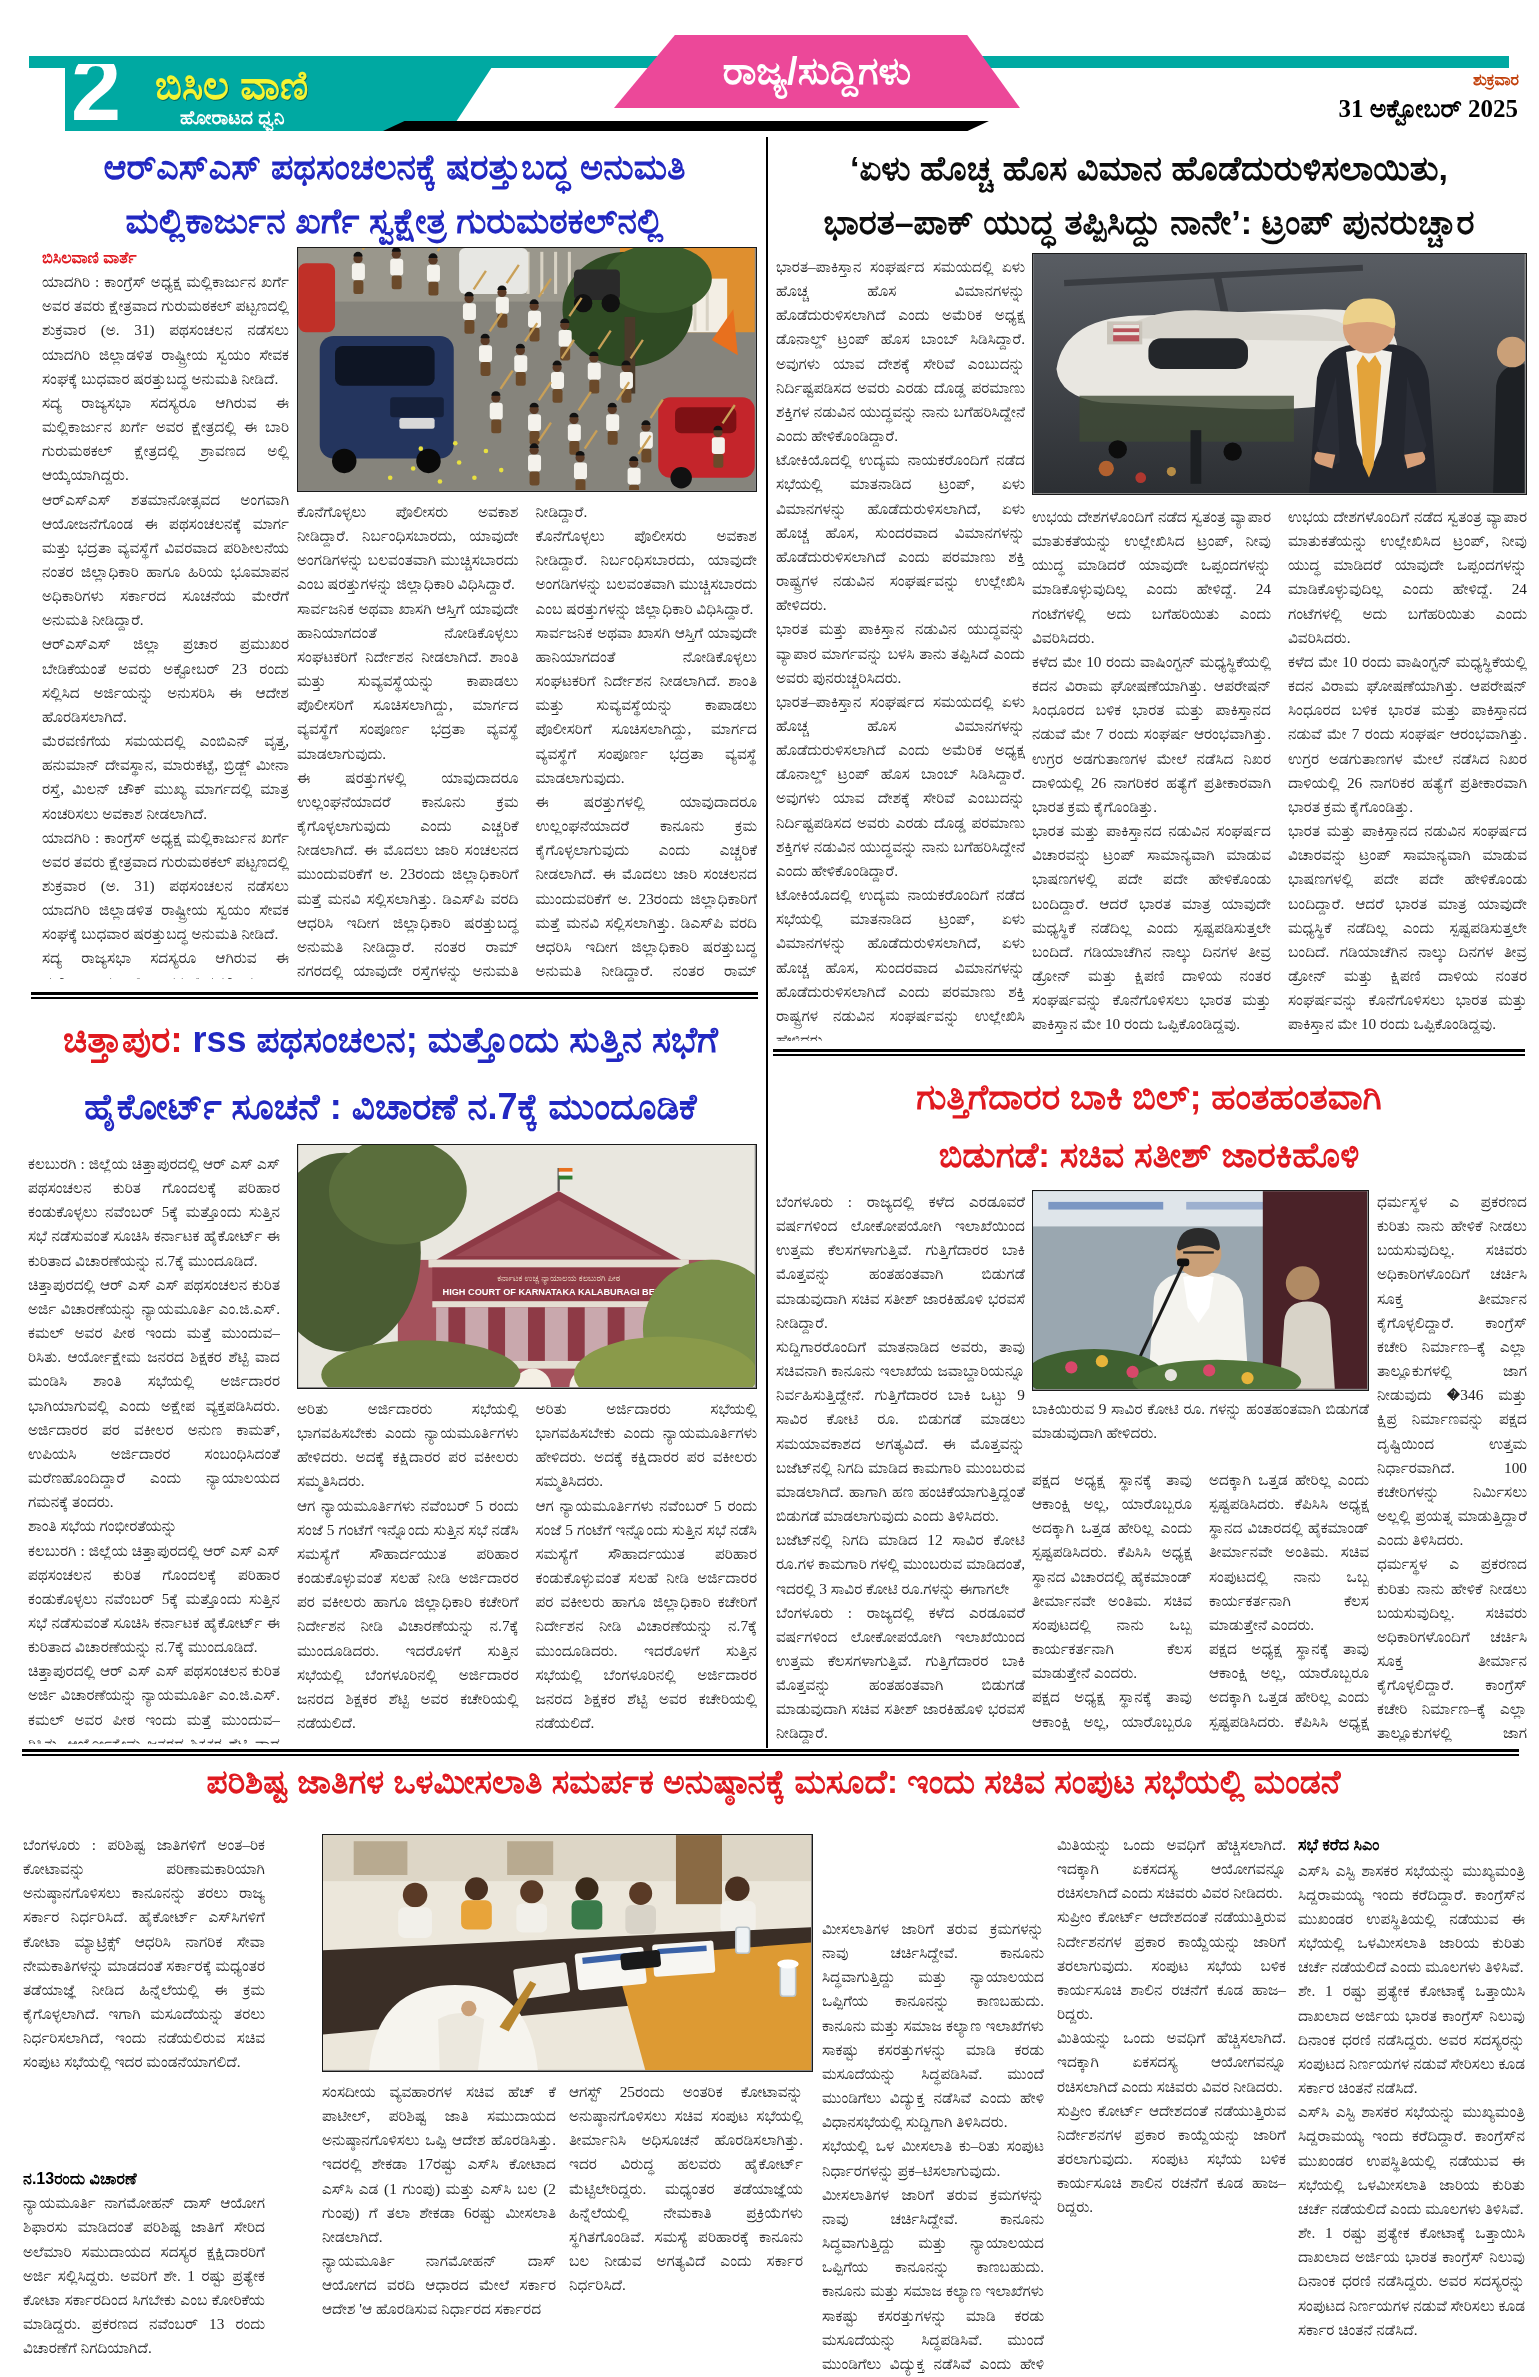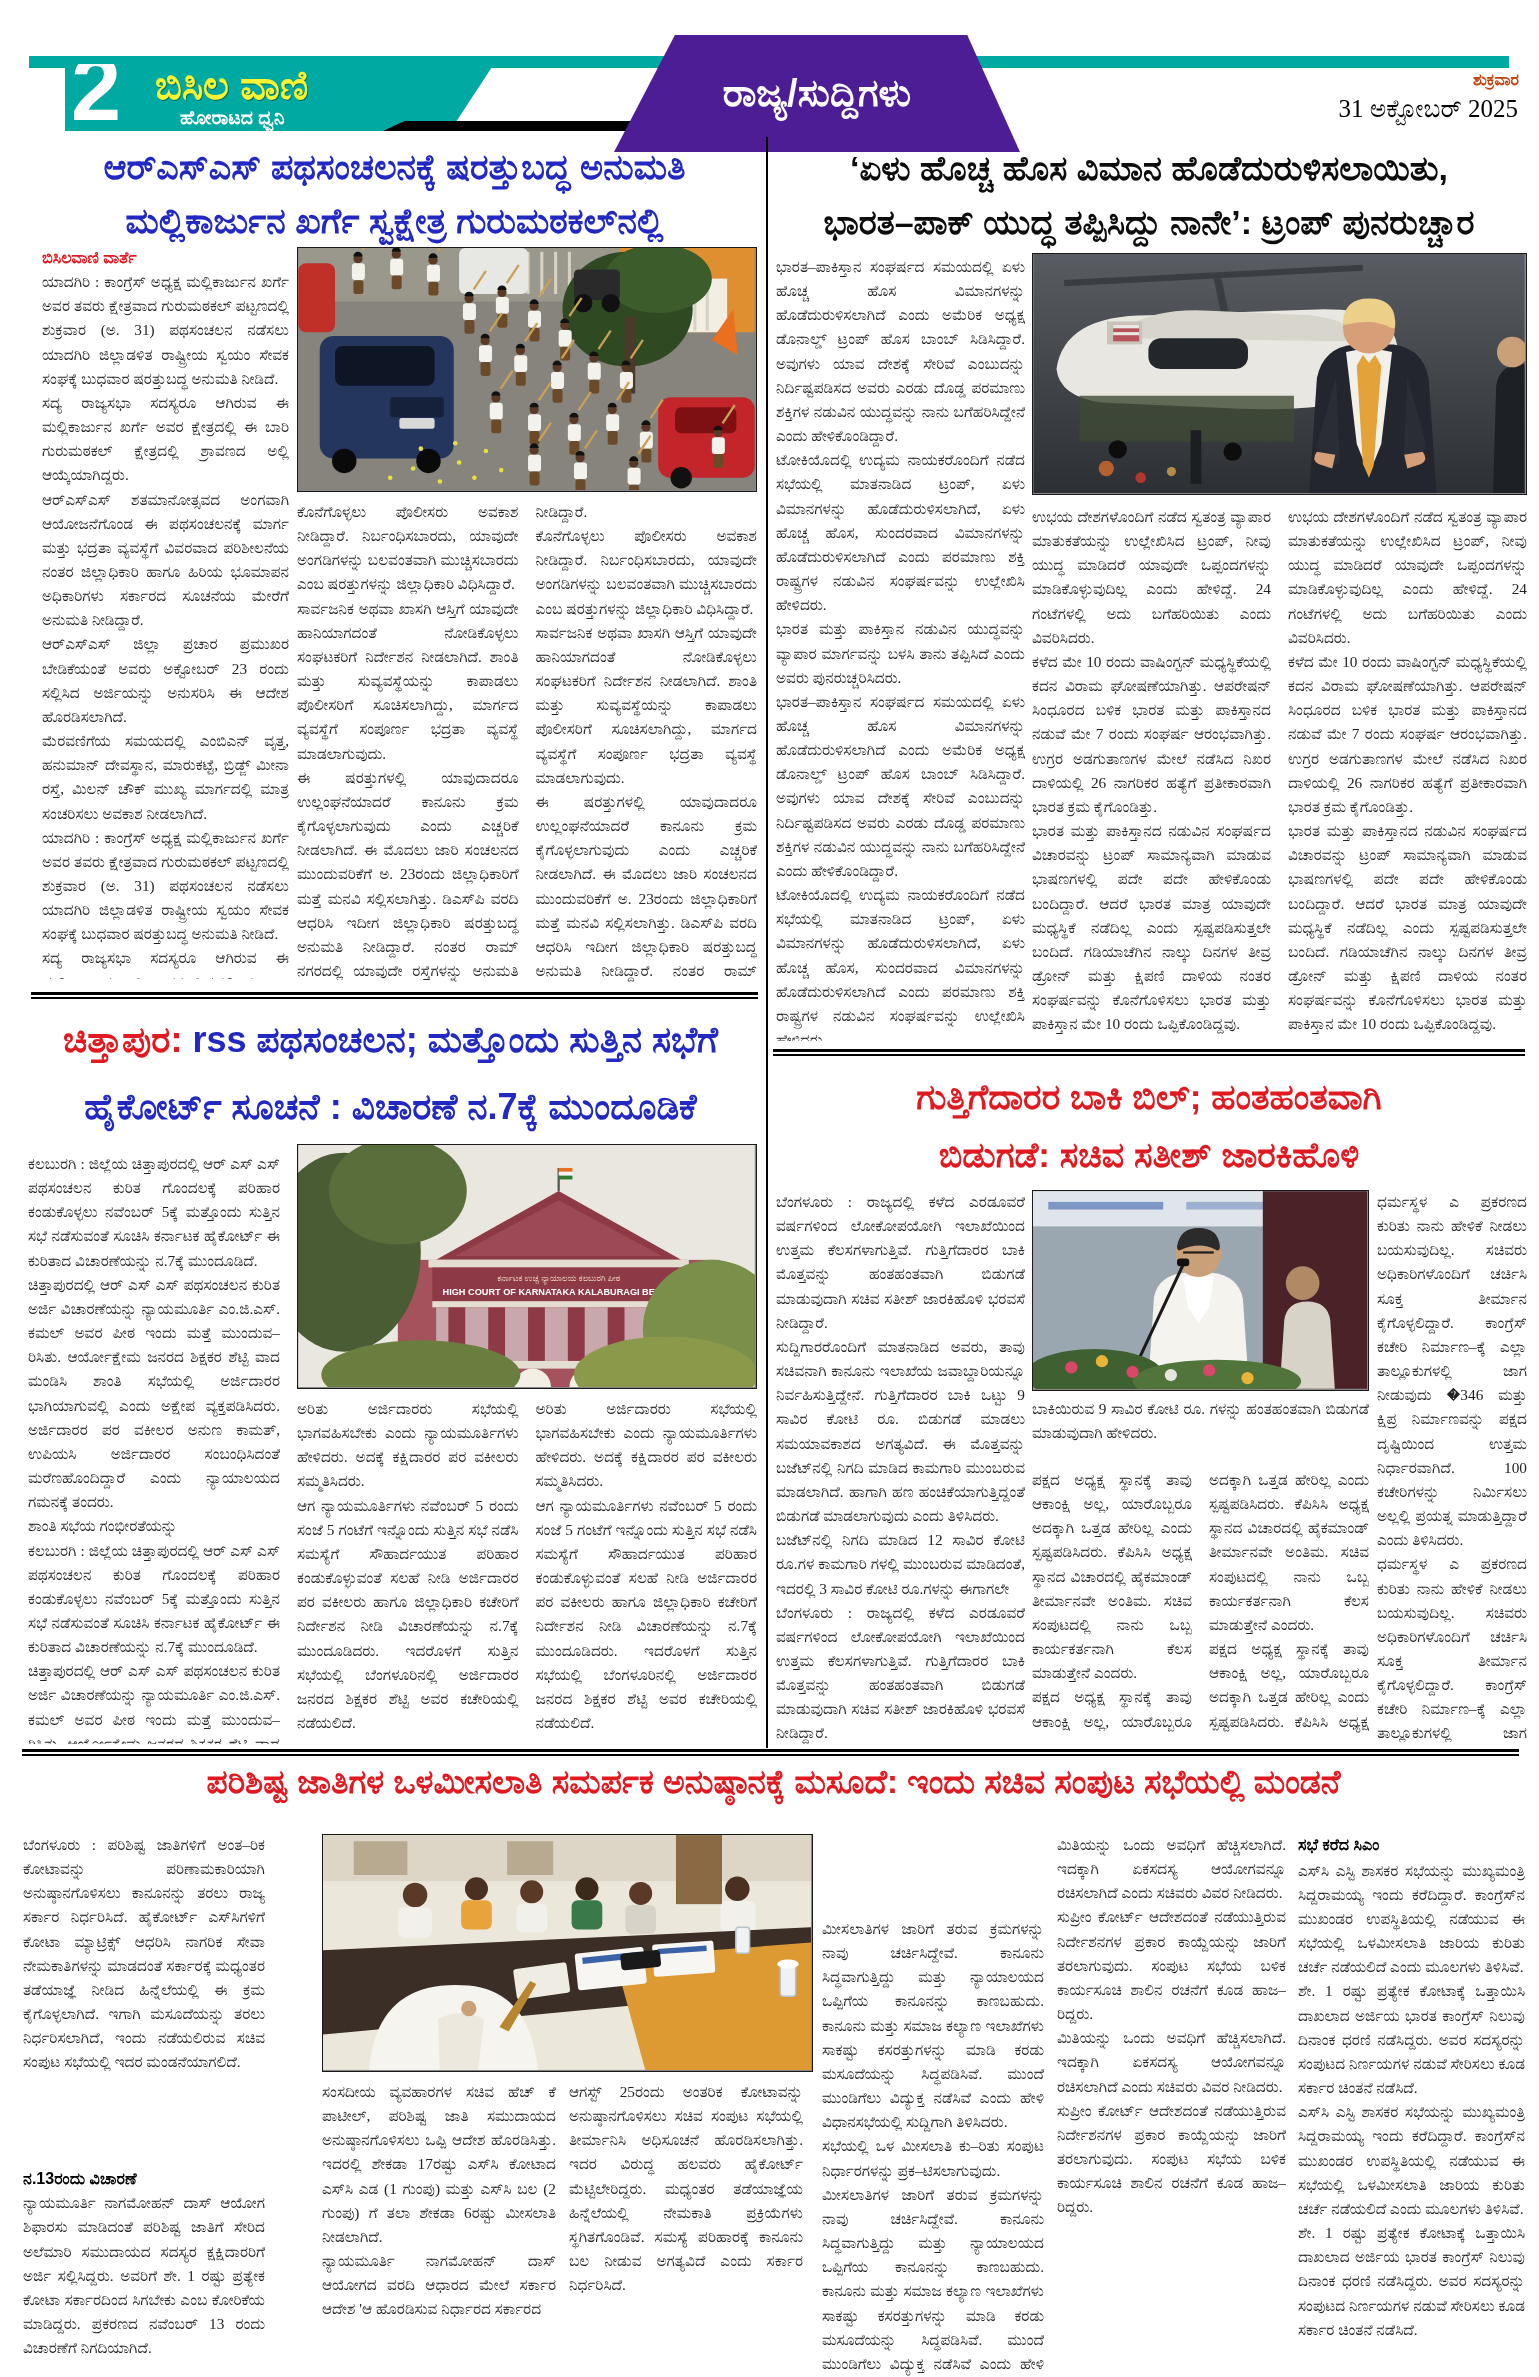--- a/index.html
+++ b/index.html
@@ -11,29 +11,29 @@
   .masthead-banner{left:65px;top:64px;width:429px;height:67px;background:#00a9a2;
       clip-path:polygon(0 0,100% 0,calc(100% - 44px) 100%,0 100%);}
   .pageno{left:6.1px;top:-20px;font-family:"Liberation Sans",sans-serif;
       font-size:90px;font-weight:bold;color:#ffffff;line-height:1;}
   .masthead{left:90px;top:-1.5px;font-family:"Liberation Sans",sans-serif;
       font-size:40px;font-weight:bold;color:#f4f433;text-shadow:0.8px 0.8px 0 #006a66;}
   .tagline{left:115px;top:43px;font-family:"Liberation Sans",sans-serif;
       font-size:19px;font-weight:bold;color:#ffffff;}
   .black-slant{left:383px;top:121px;width:606px;height:10px;background:#000;
       clip-path:polygon(21.5px 0,100% 0,calc(100% - 21.5px) 100%,0 100%);}
-  .section-banner{left:614px;top:35px;width:406px;height:117px;background:#4c1d95;
+  .section-banner{left:614px;top:35px;width:406px;height:73px;background:#ec4899;
       clip-path:polygon(15% 0,87% 0,100% 100%,0 100%);
       display:flex;align-items:center;justify-content:center;}
   .section-banner span{font-family:"Liberation Sans",sans-serif;font-size:38px;
       font-weight:bold;color:#ffffff;}
   .weekday{left:1304px;top:71px;width:215px;text-align:right;
       font-family:"Liberation Sans",sans-serif;font-size:16px;font-weight:bold;color:#c2410c;}
   .dateline{left:1242px;top:95px;width:276px;text-align:right;
-      font-family:"Liberation Serif",serif;font-size:25px;font-weight:normal;color:#000;}
+      font-family:"Liberation Serif",serif;font-size:25px;font-weight:bold;color:#000;}
   
   .vrule{left:766px;top:137px;width:2.3px;height:1611px;background:#000;}
   .hrule-d{height:7px;border-top:3.1px solid #000;border-bottom:2.3px solid #000;box-sizing:border-box;}
   .rule-a13{left:31px;top:992px;width:727px;}
   .rule-a24{left:773px;top:1049px;width:752px;}
   .rule-a5{left:21.5px;top:1749px;width:1497px;}
   
   .headline{font-family:"Liberation Sans",sans-serif;font-weight:bold;text-align:center;}
   .h-a1{left:31px;top:140px;width:727px;font-size:35px;line-height:54px;color:#2228c2;}
   .h-a2{left:773px;top:141px;width:752px;font-size:34px;line-height:54px;color:#0d0d0d;}

